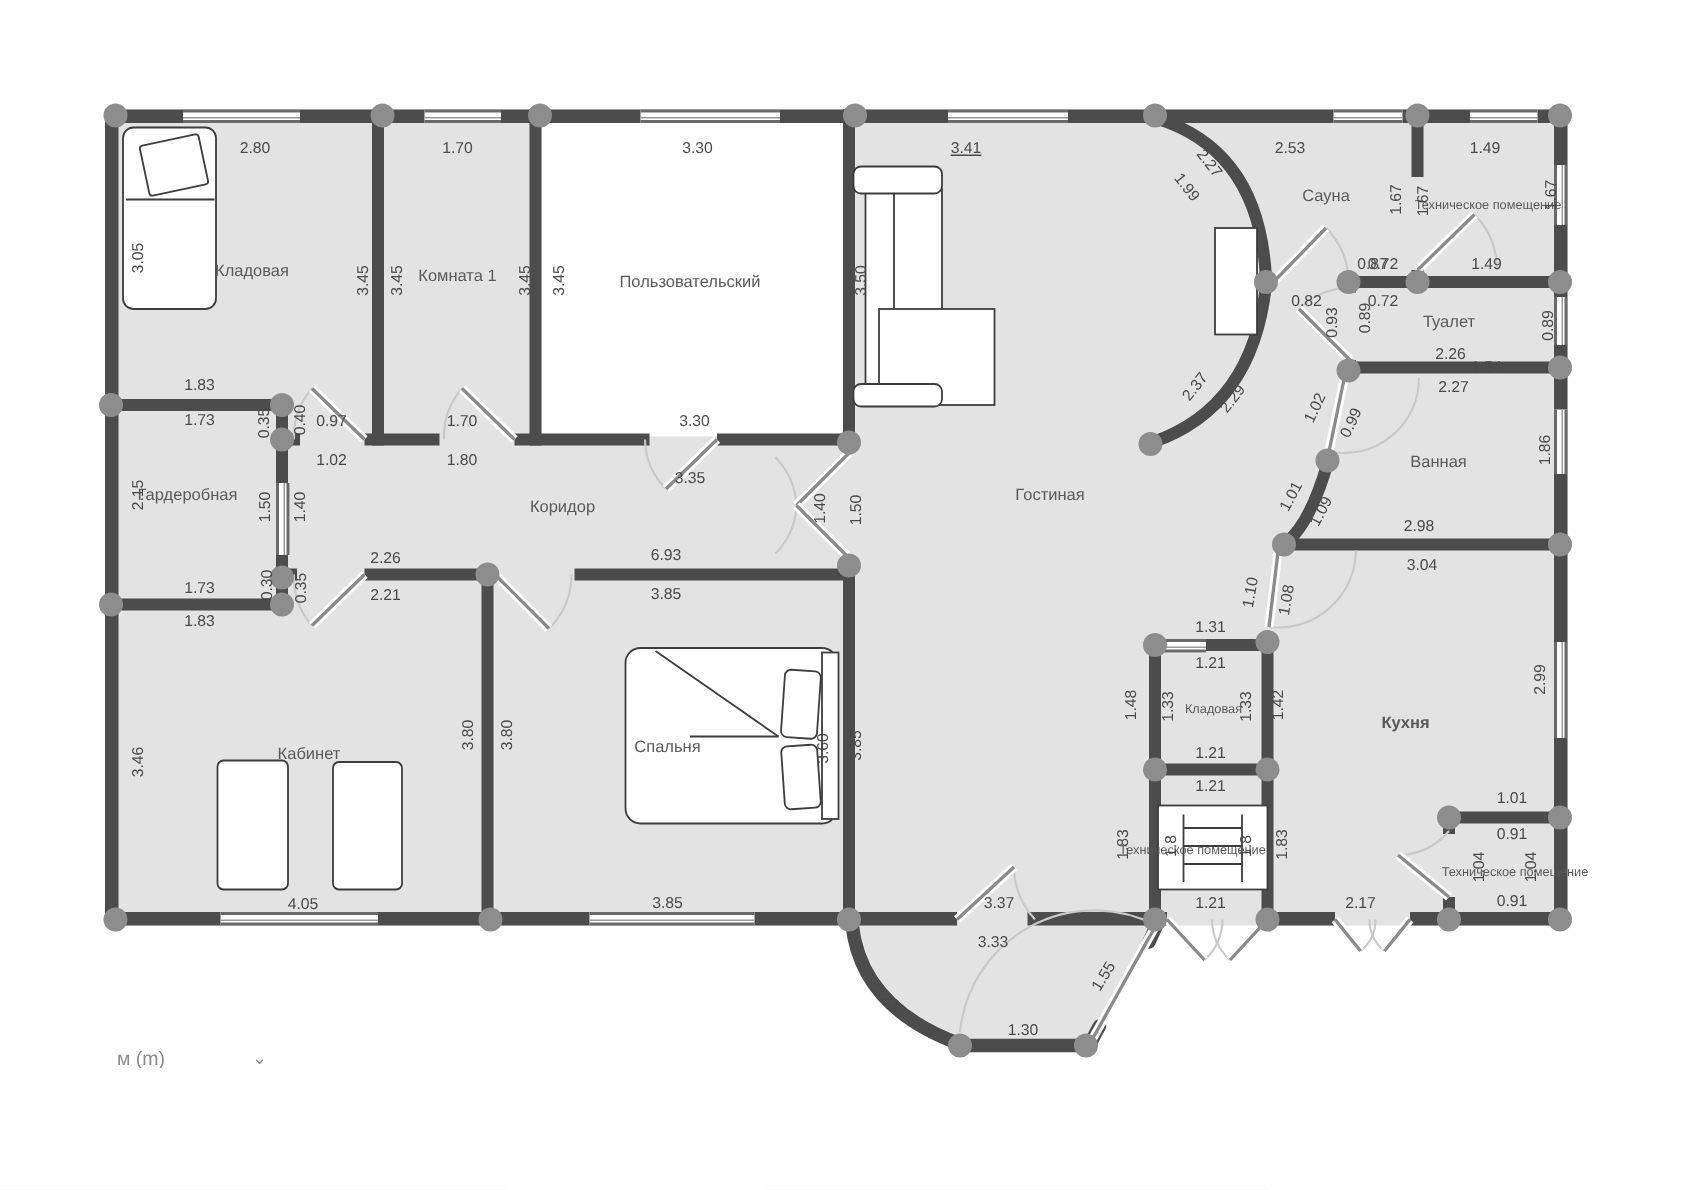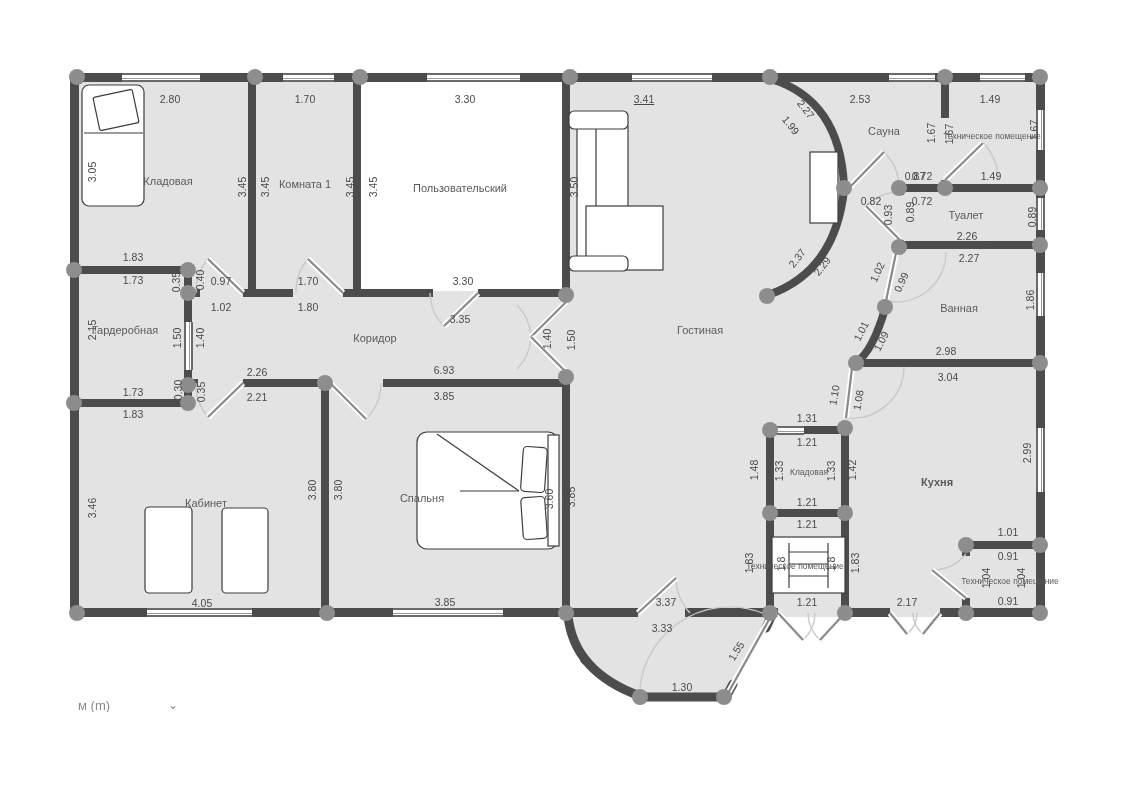--- a/index.html
+++ b/index.html
@@ -284,21 +284,21 @@
       <div class="lbl room" style="left: 305px; top: 184px;">Комната 1</div>
       <div class="lbl room" style="left: 460px; top: 188px;">Пользовательский</div>
       <div class="lbl room" style="left: 700px; top: 330px;">Гостиная</div>
       <div class="lbl room" style="left: 884px; top: 131px;">Сауна</div>
       <div class="lbl room sm" style="left: 992px; top: 136px;">Техническое помещение</div>
       <div class="lbl room" style="left: 966px; top: 215px;">Туалет</div>
       <div class="lbl room" style="left: 959px; top: 308px;">Ванная</div>
       <div class="lbl room" style="left: 125px; top: 330px;">Гардеробная</div>
       <div class="lbl room" style="left: 375px; top: 338px;">Коридор</div>
       <div class="lbl room" style="left: 206px; top: 503px;">Кабинет</div>
-      <div class="lbl room" style="left: 422px; top: 498px;">Спальня</div>
+      <div class="lbl room" style="left: 445px; top: 498px;">Спальня</div>
       <div class="lbl room sm" style="left: 809px; top: 472px;">Кладовая</div>
       <div class="lbl room sm" style="left: 795px; top: 566px;">Техническое помещение</div>
       <div class="lbl room" style="left: 937px; top: 482px; font-weight: bold;">Кухня</div>
       <div class="lbl room sm" style="left: 1010px; top: 581px;">Техническое помещение</div>
       <div class="lbl dim" style="left: 170px; top: 99px;">2.80</div>
       <div class="lbl dim" style="left: 305px; top: 99px;">1.70</div>
       <div class="lbl dim" style="left: 465px; top: 99px;">3.30</div>
       <div class="lbl dim" style="left: 644px; top: 99px; text-decoration: underline;">3.41</div>
       <div class="lbl dim" style="left: 860px; top: 99px;">2.53</div>
       <div class="lbl dim" style="left: 990px; top: 99px;">1.49</div>

